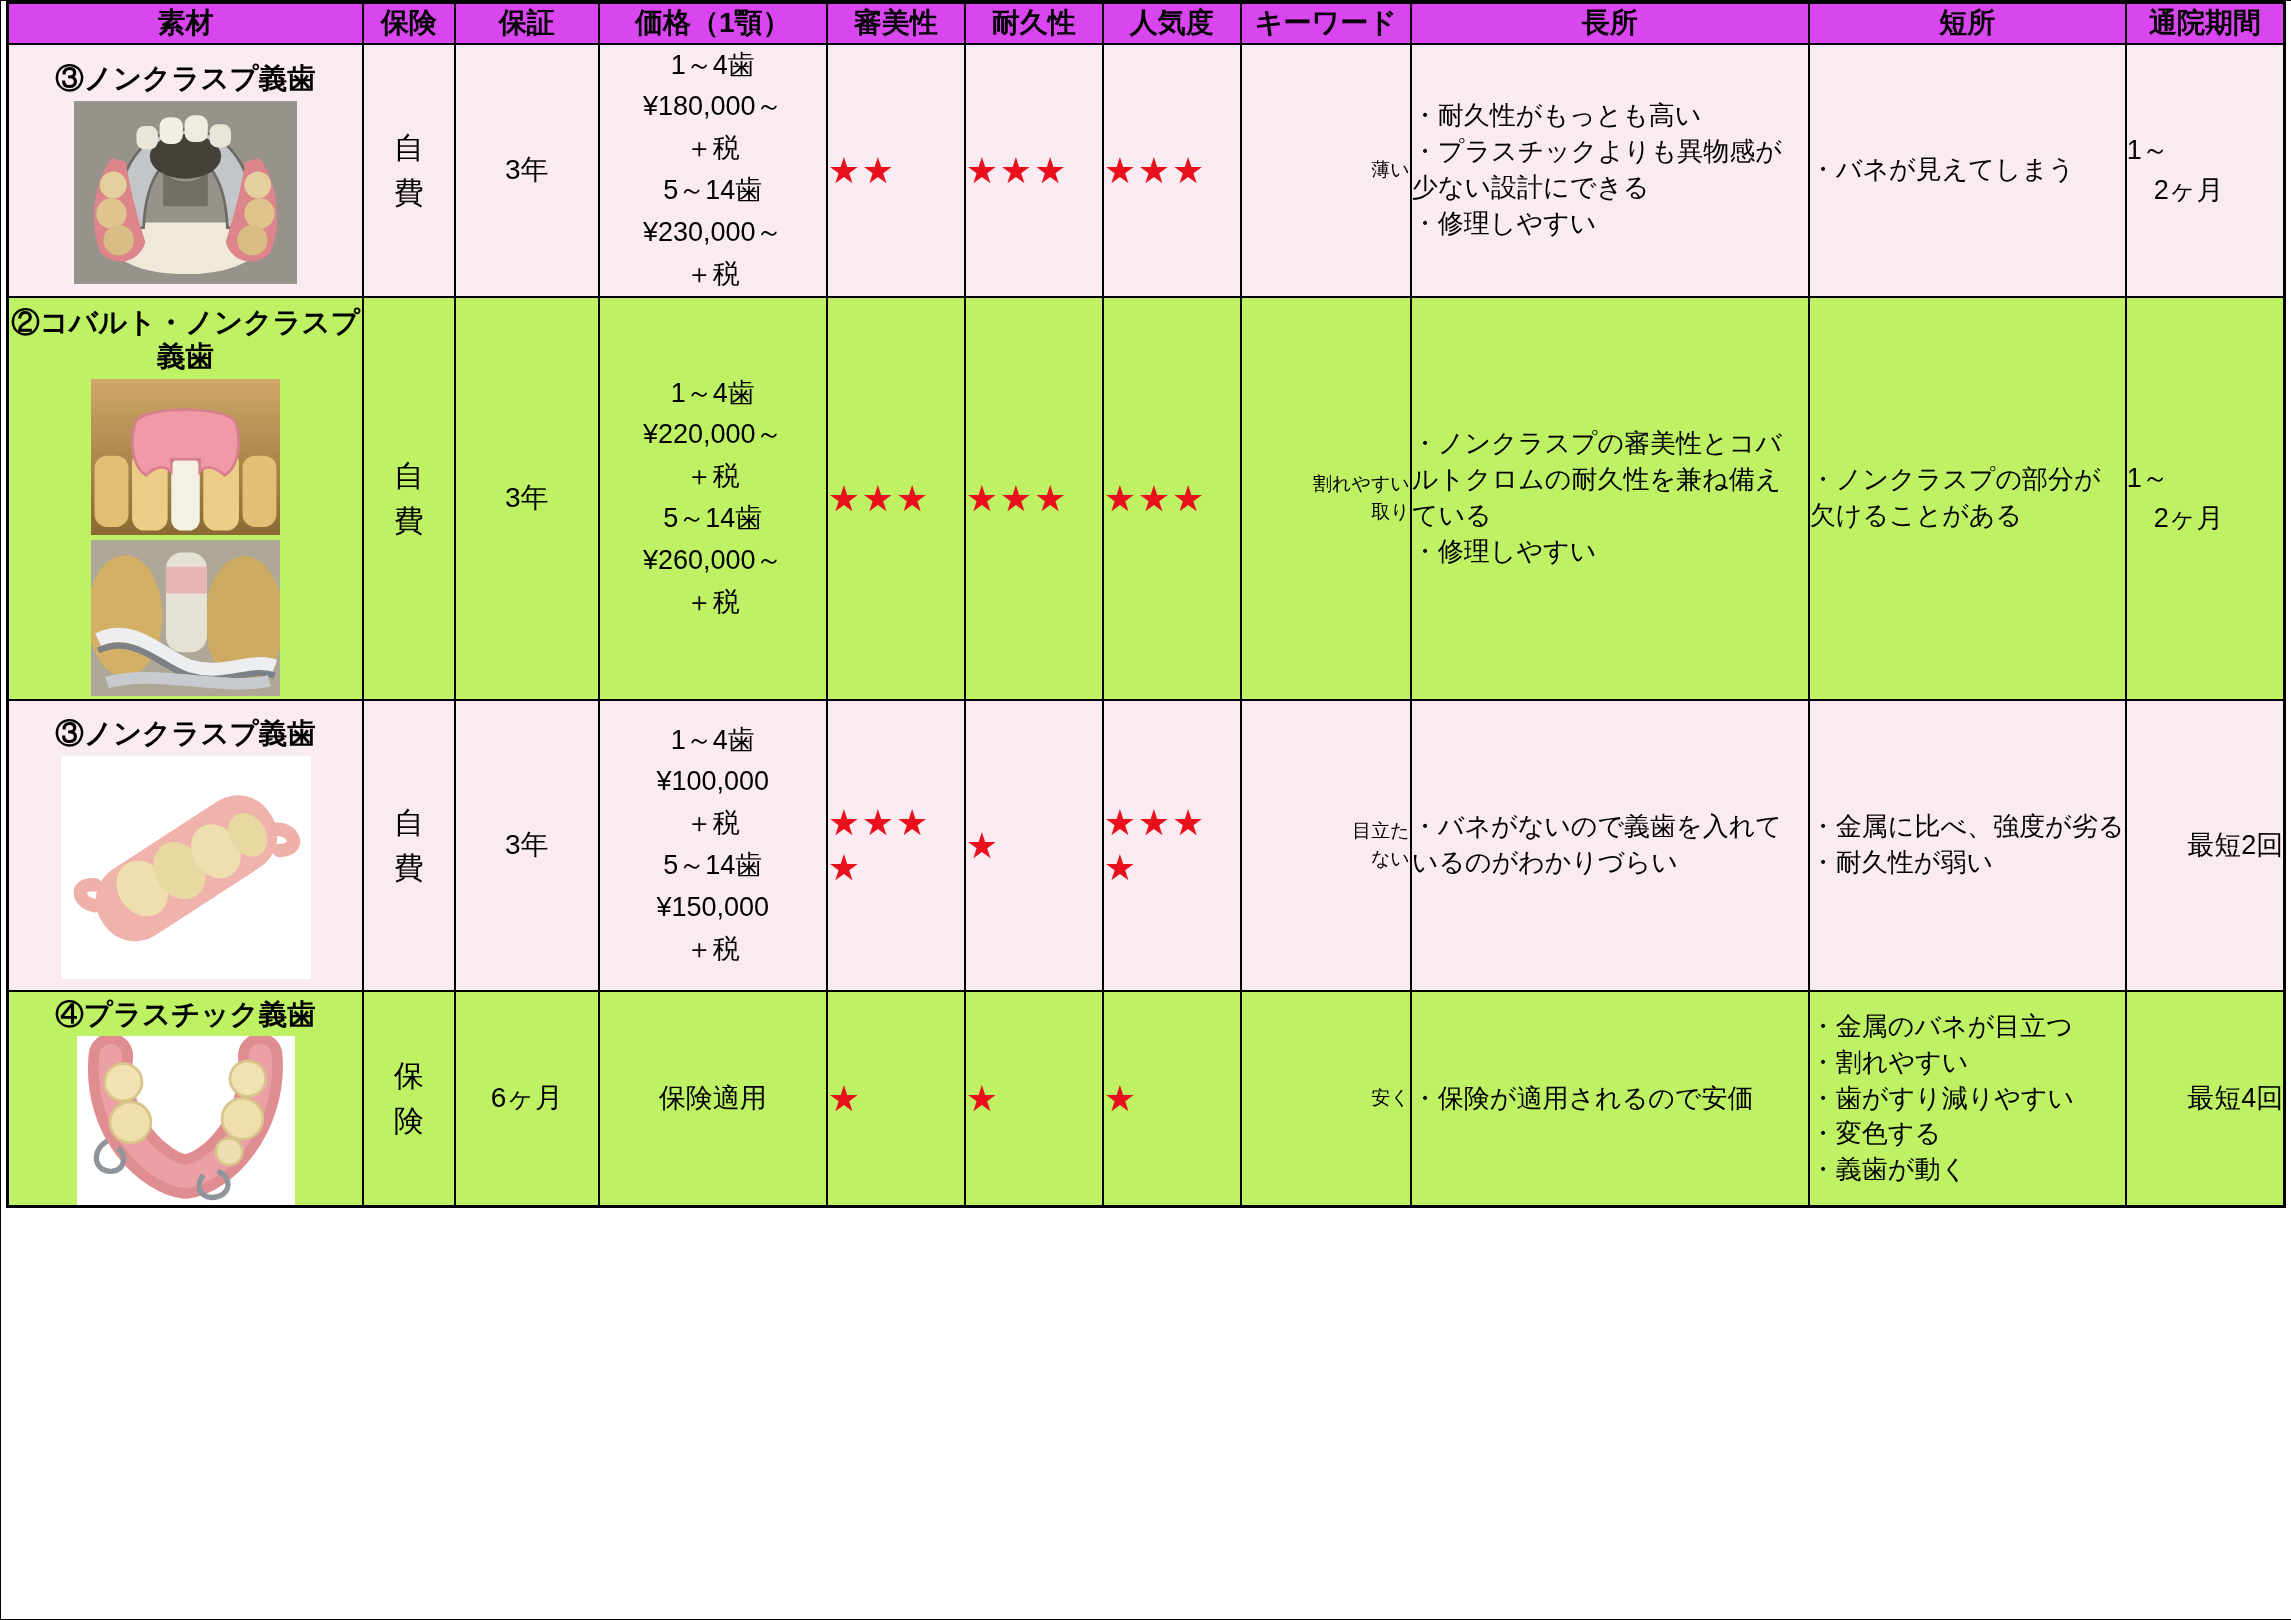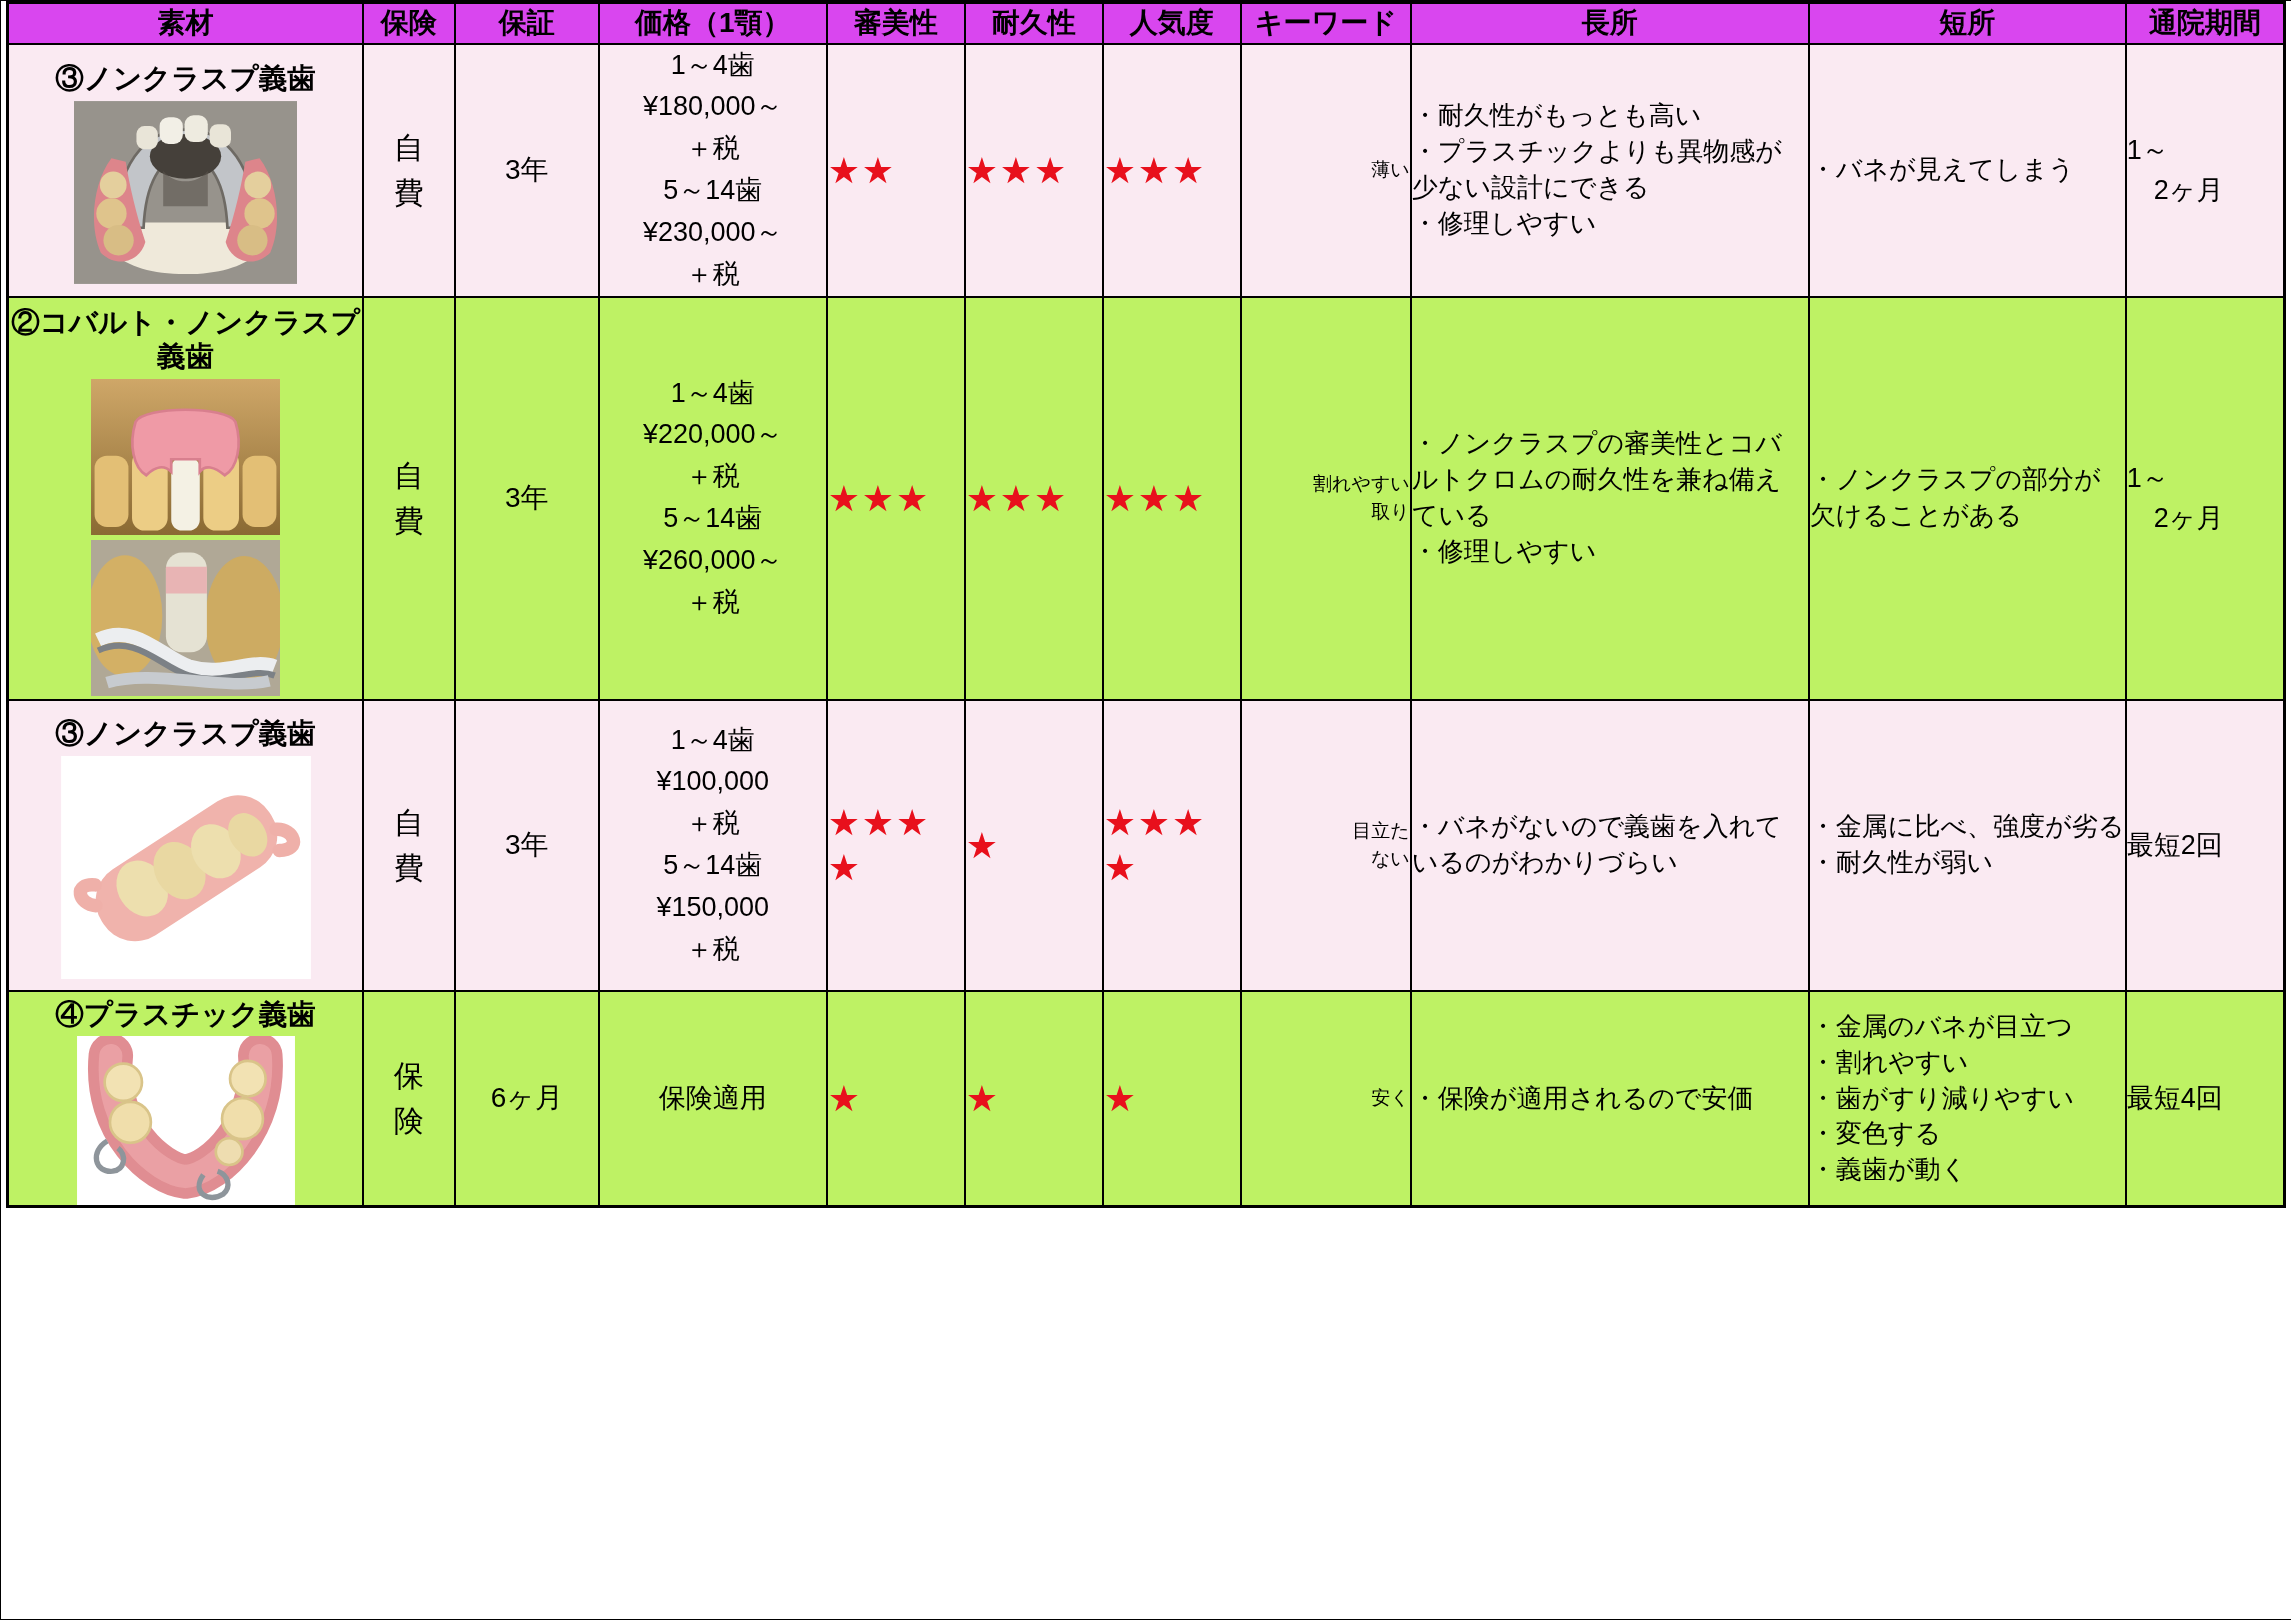--- a/index.html
+++ b/index.html
@@ -76,21 +76,21 @@
   }
   td.list{
     white-space:pre-line;text-align:left;
     font-size:26px;line-height:1.38;
     padding:7.1px 9px;
   }
   td.visits{
     white-space:pre-line;font-size:27px;line-height:1.5;
     padding-left:16px;
   }
-  td.visits.vc{text-align:left;padding-left:0;}
+  td.visits.vc{text-align:right;padding-left:0;}
   .notes{
     margin:10.7px 0 0 7.1px;
     font-size:25px;line-height:1.3;
     white-space:pre-line;
   }
 </style>
 </head>
 <body>
 
 <div class="page">

